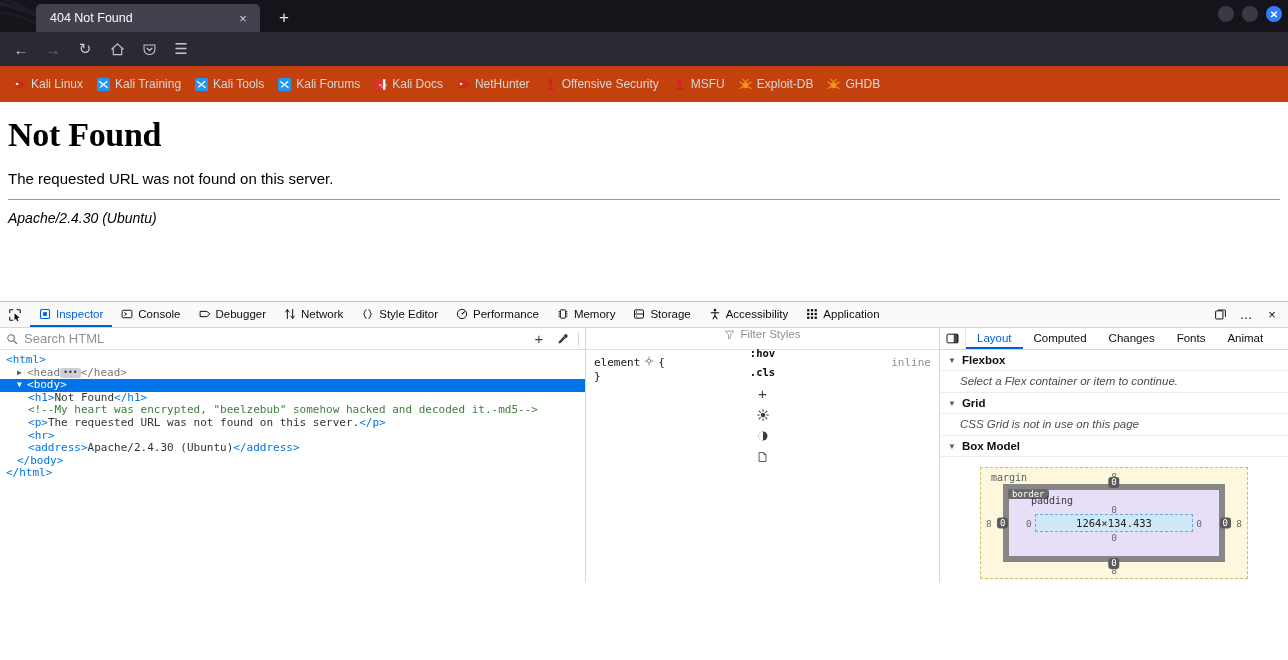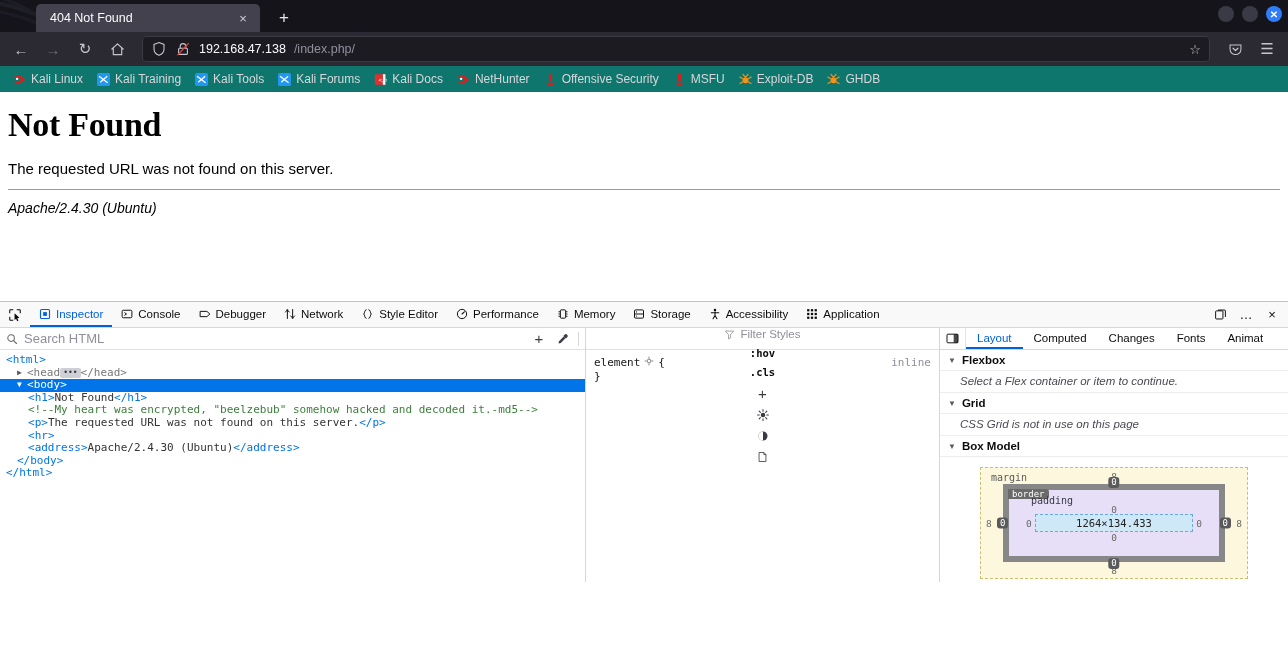--- a/index.html
+++ b/index.html
@@ -65,21 +65,21 @@
     display:flex; align-items:center; padding:0 8px; gap:8px;
     color:#fbfbfe; font-size:12.5px;
   }
   .urlbar .host { color:#fbfbfe; }
   .urlbar .path { color:#8f8f9d; }
   .urlbar .spacer { flex:1; }
   .urlbar .star { color:#c5c5cd; font-size:13px; }
   .urlicon { width:16px; height:16px; flex:0 0 16px; }
 
   .bookmarks {
-    height:26px; background:#0f766e; display:flex; align-items:center;
+    height:36px; background:#c2410c; display:flex; align-items:center;
     padding:0 6px; gap:0; overflow:hidden;
   }
   .bm {
     display:flex; align-items:center; gap:5px; padding:2px 7px;
     color:#d7d7db; font-size:12px; white-space:nowrap; border-radius:3px;
   }
   .bmicon { width:13px; height:13px; flex:0 0 13px; display:block; }
 
   
   .page {
@@ -248,34 +248,20 @@
   <div class="navbar">
     <div class="navbtn">←</div>
     <div class="navbtn dim">→</div>
     <div class="navbtn">↻</div>
     <div class="navbtn">
       <svg width="15" height="15" viewBox="0 0 16 16">
         <path d="M8 2 L14 7.5 M8 2 L2 7.5 M3.5 6.5 V13.5 H12.5 V6.5" stroke="#c5c5cd" stroke-width="1.2" fill="none" stroke-linecap="round" stroke-linejoin="round"></path>
       </svg>
     </div>
 
-    <div class="urlbar">
-      <svg class="urlicon" viewBox="0 0 16 16">
-        <path d="M8 1.6 L13 3.4 V8 C13 11.2 10.6 13.4 8 14.3 C5.4 13.4 3 11.2 3 8 V3.4 Z" stroke="#c5c5cd" stroke-width="1.1" fill="none"></path>
-      </svg>
-      <svg class="urlicon" viewBox="0 0 16 16">
-        <path d="M5.2 7.2 V5.4 a2.8 2.8 0 0 1 5.6 0 V7.2" stroke="#c5c5cd" stroke-width="1.1" fill="none"></path>
-        <rect x="3.6" y="7.2" width="8.8" height="6.2" rx="1" stroke="#c5c5cd" stroke-width="1.1" fill="none"></rect>
-        <path d="M2.4 14.2 L13.6 2.2" stroke="#e2403a" stroke-width="1.3"></path>
-      </svg>
-      <span class="host">192.168.47.138</span>
-        <span class="path">/index.php/</span>
-      <span class="spacer"></span>
-      <span class="star">☆</span>
-    </div>
 
     <div class="navbtn">
       <svg width="15" height="15" viewBox="0 0 16 16">
         <path d="M2.2 3.2 h11.6 v4.4 c0 3.4 -2.6 5.8 -5.8 5.8 S2.2 11 2.2 7.6 Z" stroke="#c5c5cd" stroke-width="1.1" fill="none"></path>
         <path d="M5.4 6.6 L8 9.1 L10.6 6.6" stroke="#c5c5cd" stroke-width="1.3" fill="none" stroke-linecap="round" stroke-linejoin="round"></path>
       </svg>
     </div>
     <div class="navbtn">☰</div>
   </div>
 

